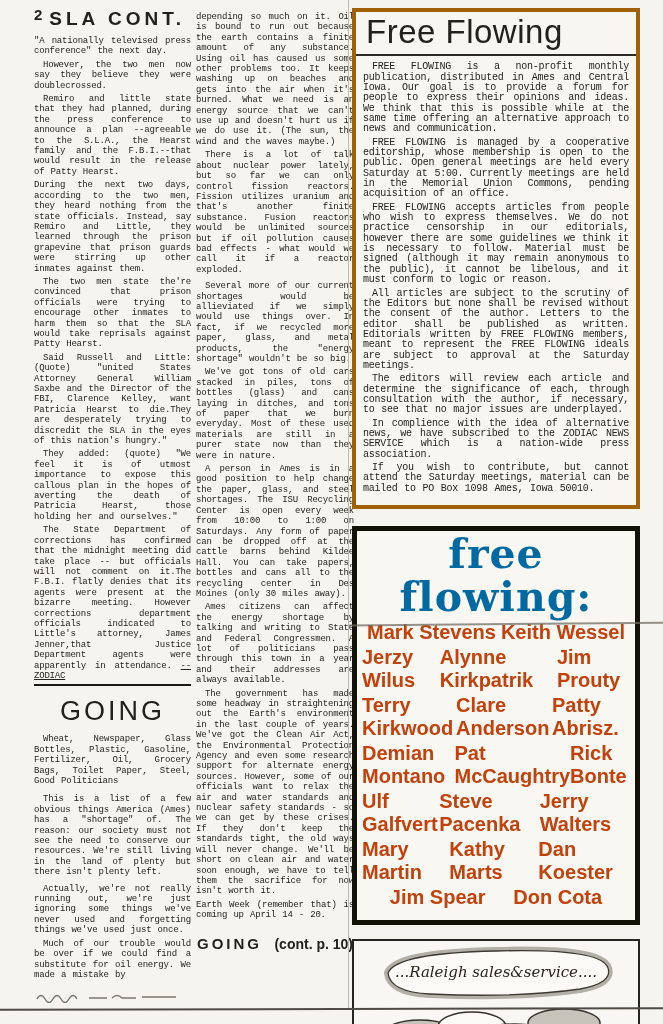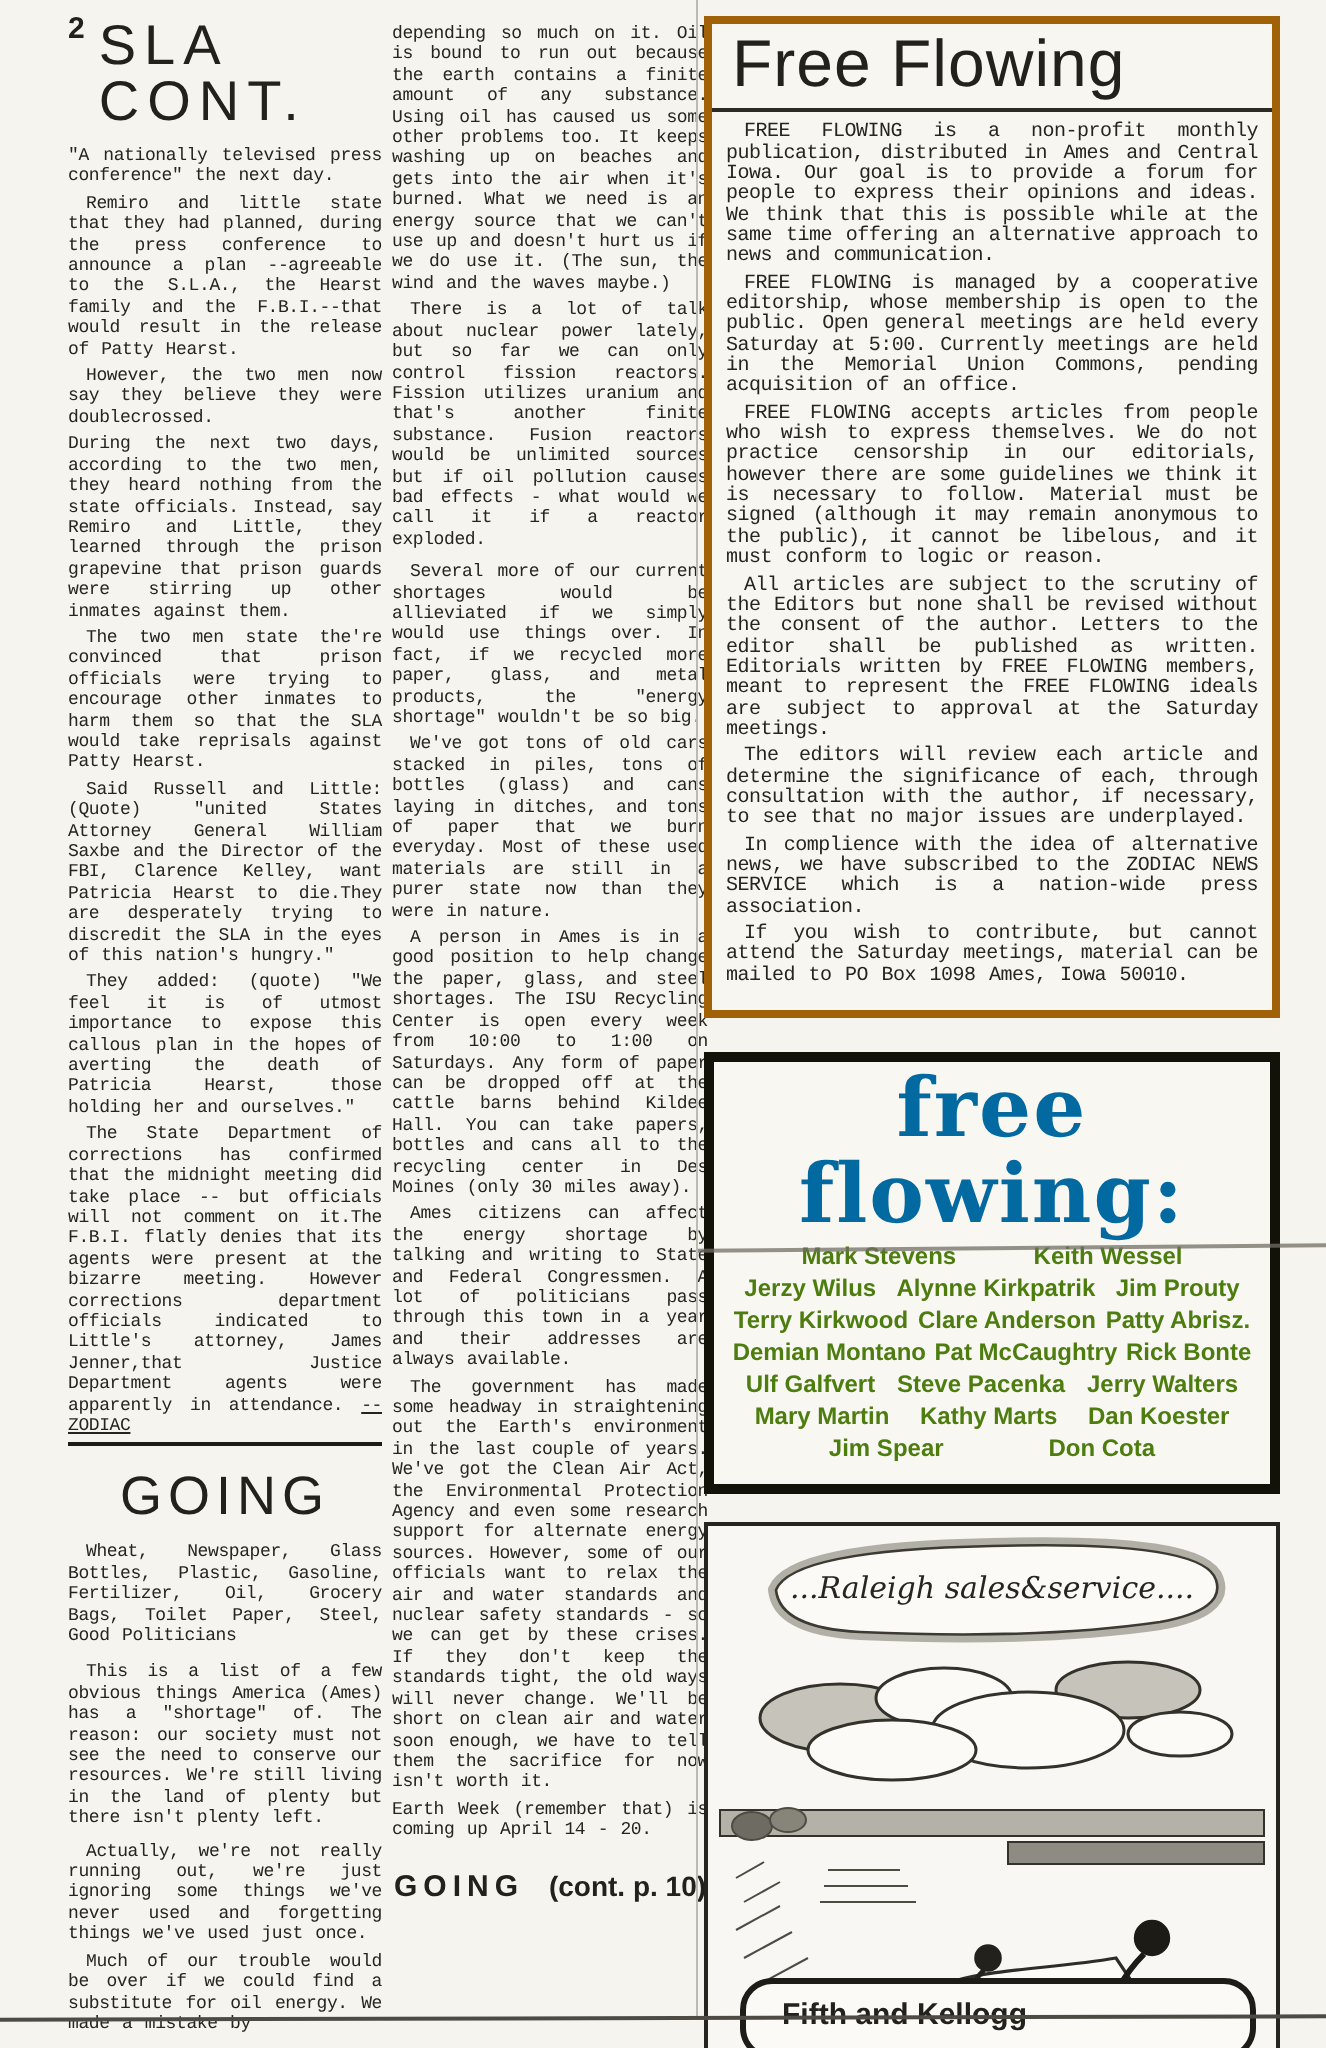--- a/index.html
+++ b/index.html
@@ -11,62 +11,62 @@
   .col-right{position:absolute;left:352px;top:8px;width:288px;}
   .v-divider{position:absolute;left:348px;top:0;width:1px;height:1008px;background:#bdbab2;}
   .bottom-rule{position:absolute;left:0;top:1008px;width:663px;height:2px;background:#4d4b44;transform:rotate(-0.15deg);}
   
   .tw{font-family:"Liberation Mono",monospace;font-size:9px;line-height:10.4px;
       text-align:justify;margin:0 0 3px;color:#26241f;letter-spacing:-0.2px;word-spacing:1px;}
   .tw.ind{text-indent:9px;}
   
   .sla-head{display:flex;align-items:flex-start;margin:0 0 8px;}
   .pagenum{font-weight:bold;font-size:15px;margin:0 7px 0 0;}
-  .sla-title{font-size:28px;font-weight:400;letter-spacing:4px;margin:3px 0 0;line-height:1;}
+  .sla-title{font-size:19px;font-weight:700;letter-spacing:4px;margin:3px 0 0;line-height:1;}
   .zodiac{text-decoration:underline;}
   .sig-rule{height:2px;background:#1c1b16;margin:1px 0 6px;}
   
   .going-head{font-size:27px;font-weight:400;letter-spacing:3px;text-align:center;margin:12px 0 9px;line-height:1;}
   .squiggle{margin-top:8px;}
   
   .mid-foot{margin-top:14px;text-align:center;white-space:nowrap;}
   .mid-foot .g{font-weight:bold;font-size:15px;letter-spacing:3px;}
   .mid-foot .n{font-weight:bold;font-size:14px;margin-left:8px;}
   
   .ff-box{border:4px solid #a16207;background:#f7f6f1;}
   .ff-title-box{border-bottom:2px solid #2b2a25;padding:2px 10px 4px;}
   .ff-title{font-size:33px;font-weight:400;margin:0;line-height:1.1;letter-spacing:0.5px;}
   .ff-body{padding:6px 7px 8px;}
   .ff-body .tw{font-size:10px;line-height:10.35px;letter-spacing:-0.25px;}
   
   .names-box{border:5px solid #131209;margin-top:17px;padding:2px 5px 9px;background:#f8f7f2;position:relative;}
   .names-title{font-family:"DejaVu Serif",serif;font-weight:bold;font-size:41px;margin:0 0 2px;
                text-align:center;line-height:1.05;letter-spacing:1px;color:#0369a1;}
   .names-row{display:flex;justify-content:space-evenly;align-items:baseline;
-             font-weight:bold;font-size:12px;margin:2px 0;color:#4d7c0f;}
+             font-weight:bold;font-size:20px;margin:2px 0;color:#c2410c;}
   .stray-line{position:absolute;left:-8px;top:92px;width:320px;height:1.5px;background:#716e64;transform:rotate(-0.5deg);opacity:.75;}
   
   .ad-box{border:2px solid #26251f;margin-top:14px;height:382px;position:relative;background:#f8f7f3;}
   .ad-card{position:absolute;left:16px;top:226px;width:228px;border:3px solid #1d1c16;
            border-radius:16px;background:#fbfaf6;padding:8px 6px 10px 18px;}
   .ad-addr{font-weight:bold;font-size:15px;line-height:1.1;}
 </style>
 </head>
 <body>
 
 <div class="page">
 
   <div class="col-left">
     <div class="sla-head">
       <span class="pagenum">2</span>
       <h1 class="sla-title">SLA CONT.</h1>
     </div>
     <p class="tw">"A nationally televised press conference" the next day.</p>
+    <p class="tw ind">However, the two men now say they believe they were doublecrossed.</p>
     <p class="tw ind">Remiro and little state that they had planned, during the press conference to announce a plan --agreeable to the S.L.A., the Hearst family and the F.B.I.--that would result in the release of Patty Hearst.</p>
-    <p class="tw ind">However, the two men now say they believe they were doublecrossed.</p>
     <p class="tw">During the next two days, according to the two men, they heard nothing from the state officials. Instead, say Remiro and Little, they learned through the prison grapevine that prison guards were stirring up other inmates against them.</p>
     <p class="tw ind">The two men state the're convinced that prison officials were trying to encourage other inmates to harm them so that the SLA would take reprisals against Patty Hearst.</p>
     <p class="tw ind">Said Russell and Little: (Quote) "united States Attorney General William Saxbe and the Director of the FBI, Clarence Kelley, want Patricia Hearst to die.They are desperately trying to discredit the SLA in the eyes of this nation's hungry."</p>
     <p class="tw ind">They added: (quote) "We feel it is of utmost importance to expose this callous plan in the hopes of averting the death of Patricia Hearst, those holding her and ourselves."</p>
     <p class="tw ind"><span>The State Department of corrections has confirmed that the midnight meeting did take place -- but officials will not comment on it.The F.B.I. flatly denies that its agents were present at the bizarre meeting. However corrections department officials indicated to Little's attorney, James Jenner,that Justice Department agents were apparently in attendance.</span> <span class="zodiac">--ZODIAC</span></p>
     <div class="sig-rule"></div>
 
     <h2 class="going-head">GOING</h2>
     <p class="tw ind">Wheat, Newspaper, Glass Bottles, Plastic, Gasoline, Fertilizer, Oil, Grocery Bags, Toilet Paper, Steel, Good Politicians</p>
     <p class="tw ind" style="margin-top:8px;">This is a list of a few obvious things America (Ames) has a "shortage" of. The reason: our society must not see the need to conserve our resources. We're still living in the land of plenty but there isn't plenty left.</p>

